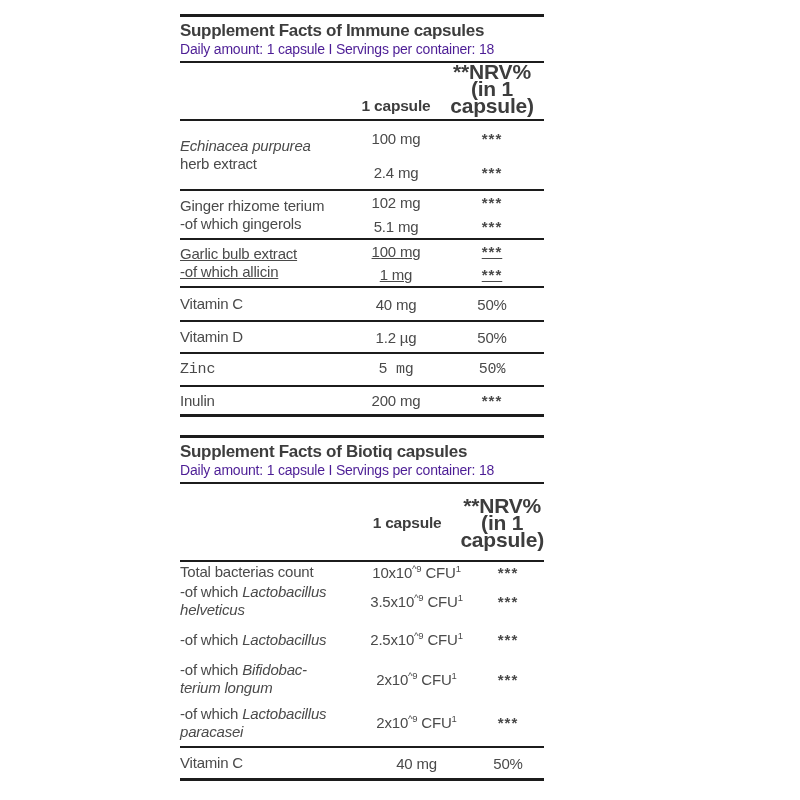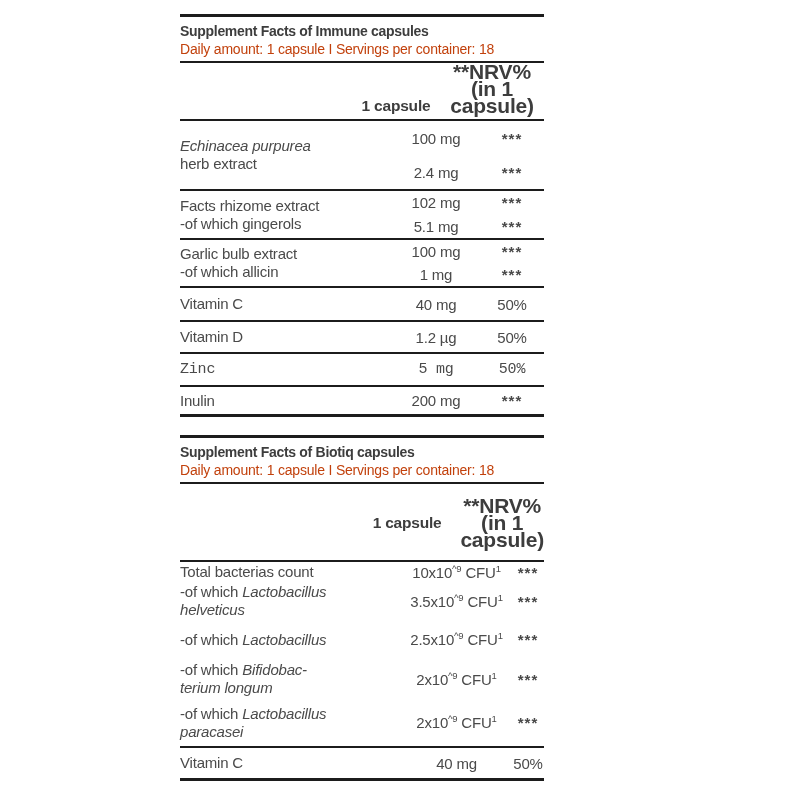--- a/index.html
+++ b/index.html
@@ -9,35 +9,35 @@
     color:#4a4a4a; overflow:hidden;
   }
   .sheet { position:relative; width:800px; height:800px; background:#ffffff; }
   .label { position:absolute; left:180px; top:14px; width:364px; letter-spacing:-0.2px; }
 
   .facts { --line:#1c1c1c; --name-w:172px; --amt-w:88px; }
   .facts.immune { --name-w:172px; --amt-w:88px; }
   .facts.biotiq { --name-w:181px; --amt-w:111px; margin-top:18px; }
 
   .facts-head { border-top:3px solid var(--line); padding:4px 0 3px; }
-  .facts-title { margin:0; font-size:14px; line-height:20px; font-weight:bold; color:#3d3d3d; letter-spacing:-0.3px; }
-  .facts-sub { margin:0; font-size:14px; line-height:17px; color:#c2410c; }
+  .facts-title { margin:0; font-size:17px; line-height:20px; font-weight:bold; color:#3d3d3d; letter-spacing:-0.3px; }
+  .facts-sub { margin:0; font-size:14px; line-height:17px; color:#4c1d95; }
 
   .colhead {
     display:flex; border-top:2.5px solid var(--line); border-bottom:2px solid var(--line);
     font-weight:bold; color:#3d3d3d;
   }
   .immune .colhead { min-height:58px; align-items:flex-end; padding-bottom:5px; box-sizing:border-box; }
   .biotiq .colhead { min-height:76px; align-items:center; }
   .ch-name { width:var(--name-w); }
   .ch-amount { width:var(--amt-w); text-align:center; font-size:15.5px; line-height:17px; }
   .ch-nrv { flex:1; text-align:center; font-size:21px; line-height:17px; }
 
   .rows { border-bottom:3px solid var(--line); }
-  .row { display:flex; align-items:center;gap:40px; }
+  .row { display:flex; align-items:center; }
   .immune .row { border-bottom:2px solid var(--line); }
   .immune .row:last-child { border-bottom:none; }
   .row.sep-top { border-top:2.5px solid var(--line); }
 
   .cell-name { width:var(--name-w); font-size:15px; line-height:18px; }
   .nline { white-space:nowrap; }
   .it { font-style:italic; }
 
   .cell-vals { flex:1; align-self:stretch; display:flex; flex-direction:column; justify-content:space-around; }
   .vrow { display:flex; align-items:flex-end; }
@@ -78,35 +78,35 @@
                 <div class="cell-nrv stars">***</div>
               </div>
               <div class="vrow">
                 <div class="cell-amount"><span>2.4 mg</span></div>
                 <div class="cell-nrv stars">***</div>
               </div>
             </div>
           </div>
           <div class="row" style="min-height: 47px;">
             <div class="cell-name">
-              <div class="nline"><span>Facts rhizome extract</span></div>
+              <div class="nline"><span>Ginger rhizome terium</span></div>
               <div class="nline"><span>-of which gingerols</span></div>
             </div>
             <div class="cell-vals">
               <div class="vrow">
                 <div class="cell-amount"><span>102 mg</span></div>
                 <div class="cell-nrv stars">***</div>
               </div>
               <div class="vrow">
                 <div class="cell-amount"><span>5.1 mg</span></div>
                 <div class="cell-nrv stars">***</div>
               </div>
             </div>
           </div>
-          <div class="row" style="min-height: 46px;">
+          <div class="row" style="min-height: 46px; text-decoration: underline;">
             <div class="cell-name">
               <div class="nline"><span>Garlic bulb extract</span></div>
               <div class="nline"><span>-of which allicin</span></div>
             </div>
             <div class="cell-vals">
               <div class="vrow">
                 <div class="cell-amount"><span>100 mg</span></div>
                 <div class="cell-nrv stars">***</div>
               </div>
               <div class="vrow">

